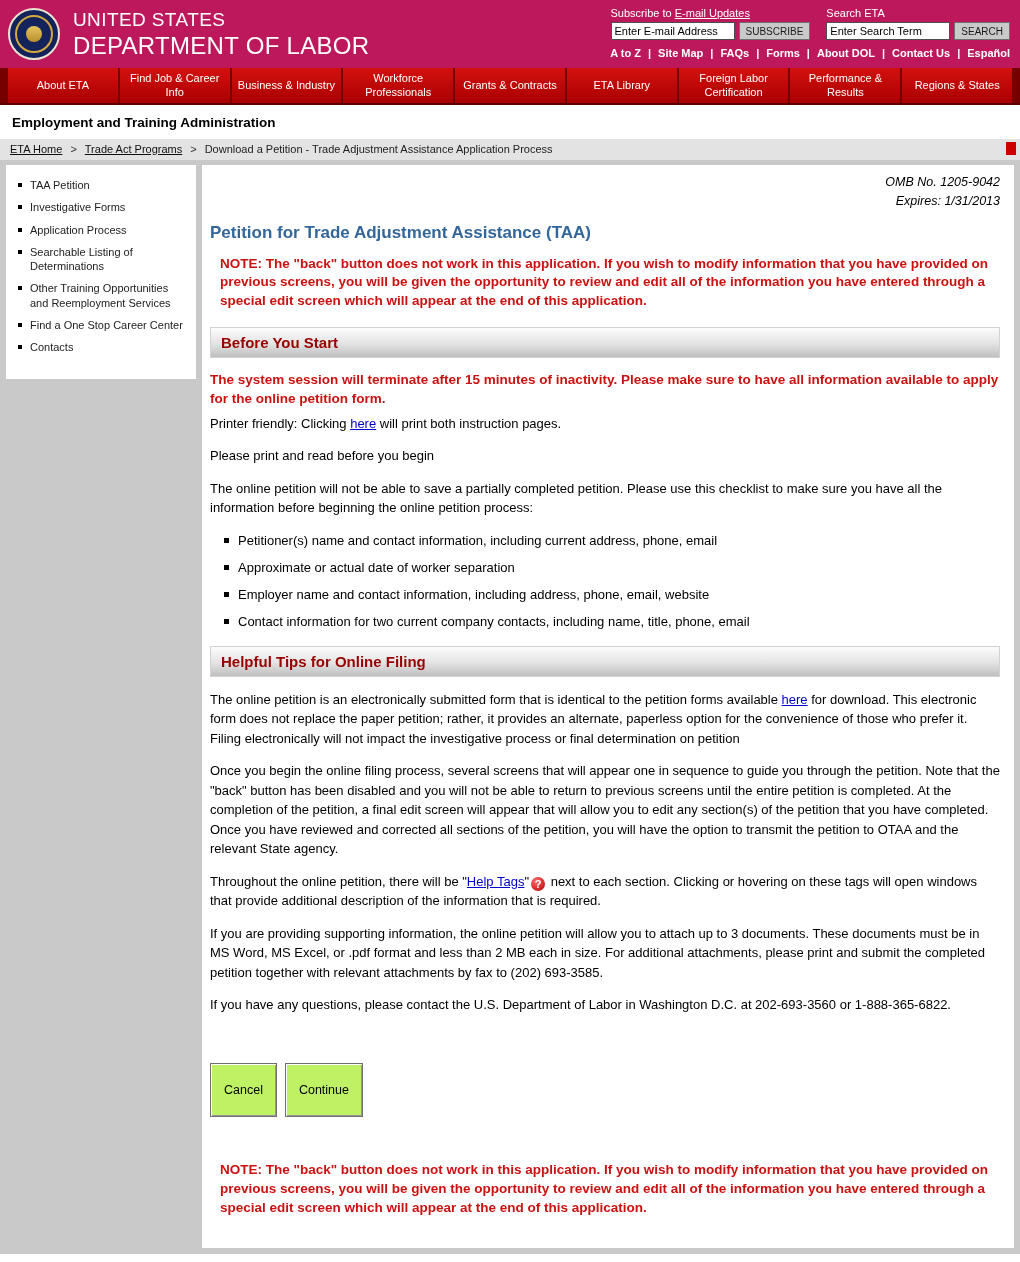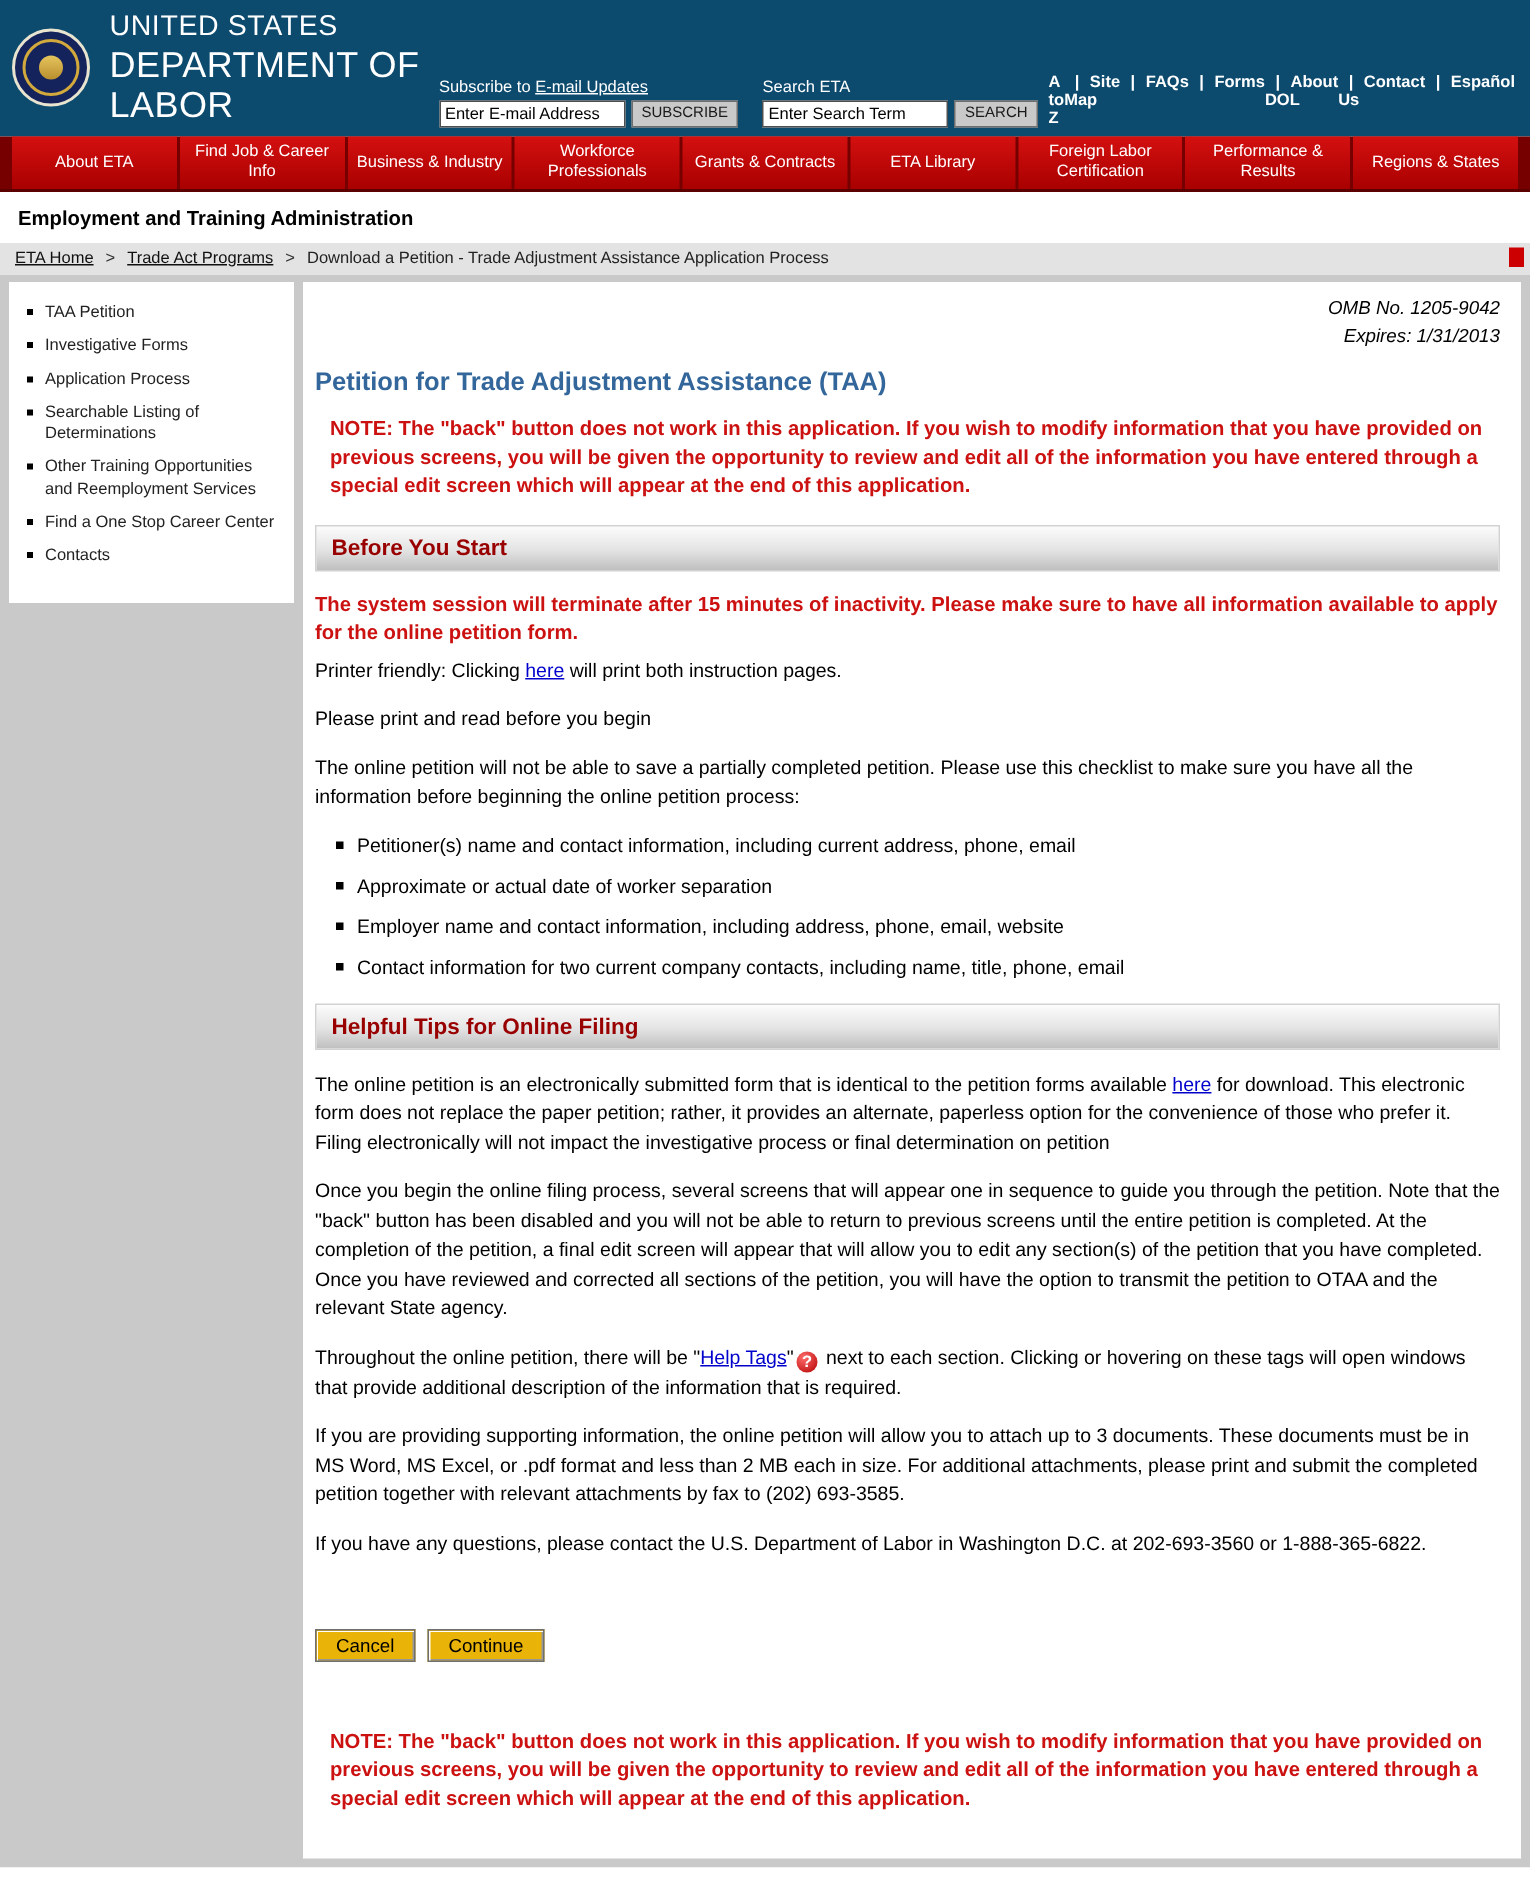--- a/index.html
+++ b/index.html
@@ -2,28 +2,28 @@
 <html><head>
 <meta charset="utf-8">
 <style>
   * { margin:0; padding:0; box-sizing:border-box; }
   html,body { background:#ffffff; }
   body { width:1020px; font-family:"Liberation Sans", sans-serif; color:#000; }
   a { cursor:pointer; }
   ul { list-style:none; }
 
   
-  .masthead { background:#0c4a6e; display:flex; justify-content:space-between; padding:6px 10px 6px 8px; min-height:68px; }
+  .masthead { background:#be185d; display:flex; justify-content:space-between; padding:6px 10px 6px 8px; min-height:68px; }
   .masthead-left { display:flex; align-items:center; gap:13px; }
   .dol-seal { width:52px; height:52px; border-radius:50%; background:#15235c; border:2px solid #e9e4cf; position:relative; flex:none; }
   .seal-ring { position:absolute; inset:5px; border-radius:50%; border:2px solid #d2a93c; }
   .seal-core { position:absolute; inset:16px; border-radius:50%; background:linear-gradient(180deg,#e6c45d,#b98f2e); }
   .agency-line1 { color:#fff; font-size:19px; letter-spacing:.4px; line-height:1.25; }
   .agency-line2 { color:#fff; font-size:24px; letter-spacing:.3px; line-height:1.15; }
-  .masthead-right { display:flex; flex-direction:row; align-items:flex-end; gap:7px; padding-top:1px; }
+  .masthead-right { display:flex; flex-direction:column; align-items:flex-end; gap:7px; padding-top:1px; }
   .forms-row { display:flex; gap:16px; }
   .form-block { display:flex; flex-direction:column; gap:3px; }
   .hdr-label { color:#fff; font-size:11px; }
   .hdr-label a { color:#fff; text-decoration:underline; }
   .input-row { display:flex; gap:4px; }
   .hdr-input { width:124px; height:18px; font-size:11px; border:1px solid #4e4e4e; padding:1px 3px; font-family:"Liberation Sans", sans-serif; background:#fff; }
   .hdr-btn { height:18px; font-size:10px; background:#c9c9c9; border:1px solid #6e6e6e; padding:0 6px; font-family:"Liberation Sans", sans-serif; color:#1a1a1a; cursor:pointer; }
   .utility-links { display:flex; font-size:11px; font-weight:bold; color:#fff; }
   .utility-links li + li::before { content:"|"; margin:0 7px; }
   .utility-links a { color:#fff; text-decoration:none; }
@@ -53,21 +53,21 @@
   .section-bar { background:linear-gradient(180deg,#fcfcfc 0%,#e3e3e3 55%,#bfbfbf 100%); border:1px solid #d2d2d2; height:31px; display:flex; align-items:center; padding-left:10px; margin:16px 0 13px 0; }
   .section-heading { color:#990000; font-weight:bold; font-size:15px; }
   .warning-text { color:#cc1111; font-weight:bold; font-size:13.5px; line-height:1.4; margin:0 0 5px 0; }
   .body-text { font-size:13px; line-height:1.5; margin:0 0 13px 0; }
   .inline-link { color:#0000cc; text-decoration:underline; }
   .req-list { margin:15px 0 17px 10px; }
   .req-list li { position:relative; padding-left:18px; font-size:13px; margin-bottom:12px; }
   .req-list li::before { content:""; position:absolute; left:4px; top:5px; width:5px; height:5px; background:#000; }
   .help-icon { display:inline-block; width:14px; height:14px; border-radius:50%; background:radial-gradient(circle at 35% 30%, #ff6b6b, #b30000); color:#fff; font-size:11px; font-weight:bold; text-align:center; line-height:14px; vertical-align:-2px; margin:0 2px; cursor:pointer; }
   .button-row { margin:48px 0 0 0; display:flex; gap:8px; }
-  .btn { font-family:"Liberation Sans", sans-serif; font-size:12.5px; padding:3px 13px; background:#eab308; border:1px solid #6f6f6f; box-shadow:inset 1px 1px 0 #ffffff, inset -1px -1px 0 #979797; cursor:pointer; }
+  .btn { font-family:"Liberation Sans", sans-serif; font-size:12.5px; padding:19px 13px; background:#bef264; border:1px solid #6f6f6f; box-shadow:inset 1px 1px 0 #ffffff, inset -1px -1px 0 #979797; cursor:pointer; }
   .note-bottom { margin-top:44px; margin-bottom:0; }
 </style>
 </head>
 <body>
 
 <header class="masthead">
   <div class="masthead-left">
     <div class="dol-seal">
       <div class="seal-ring"></div>
       <div class="seal-core"></div>

